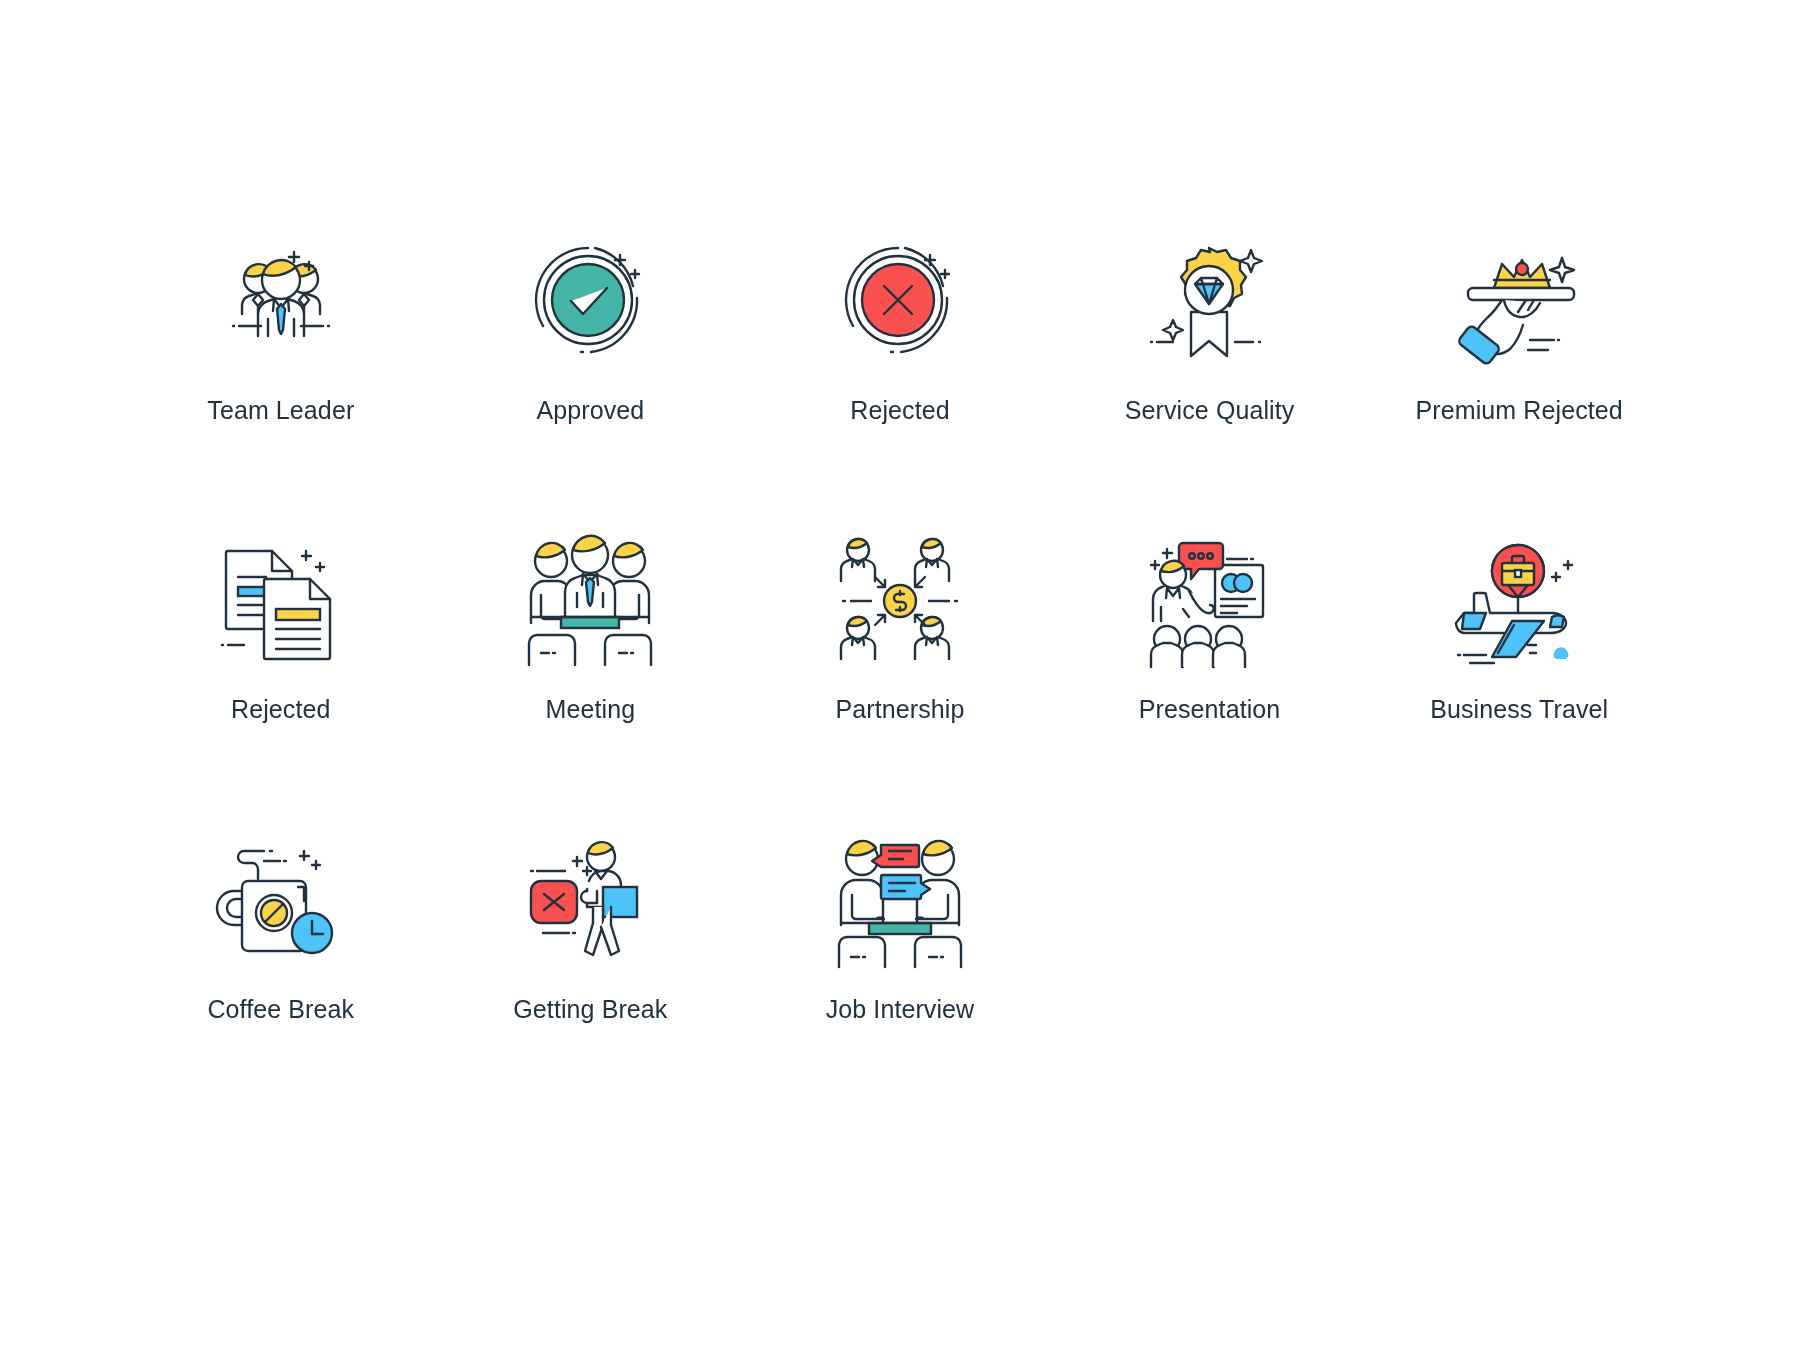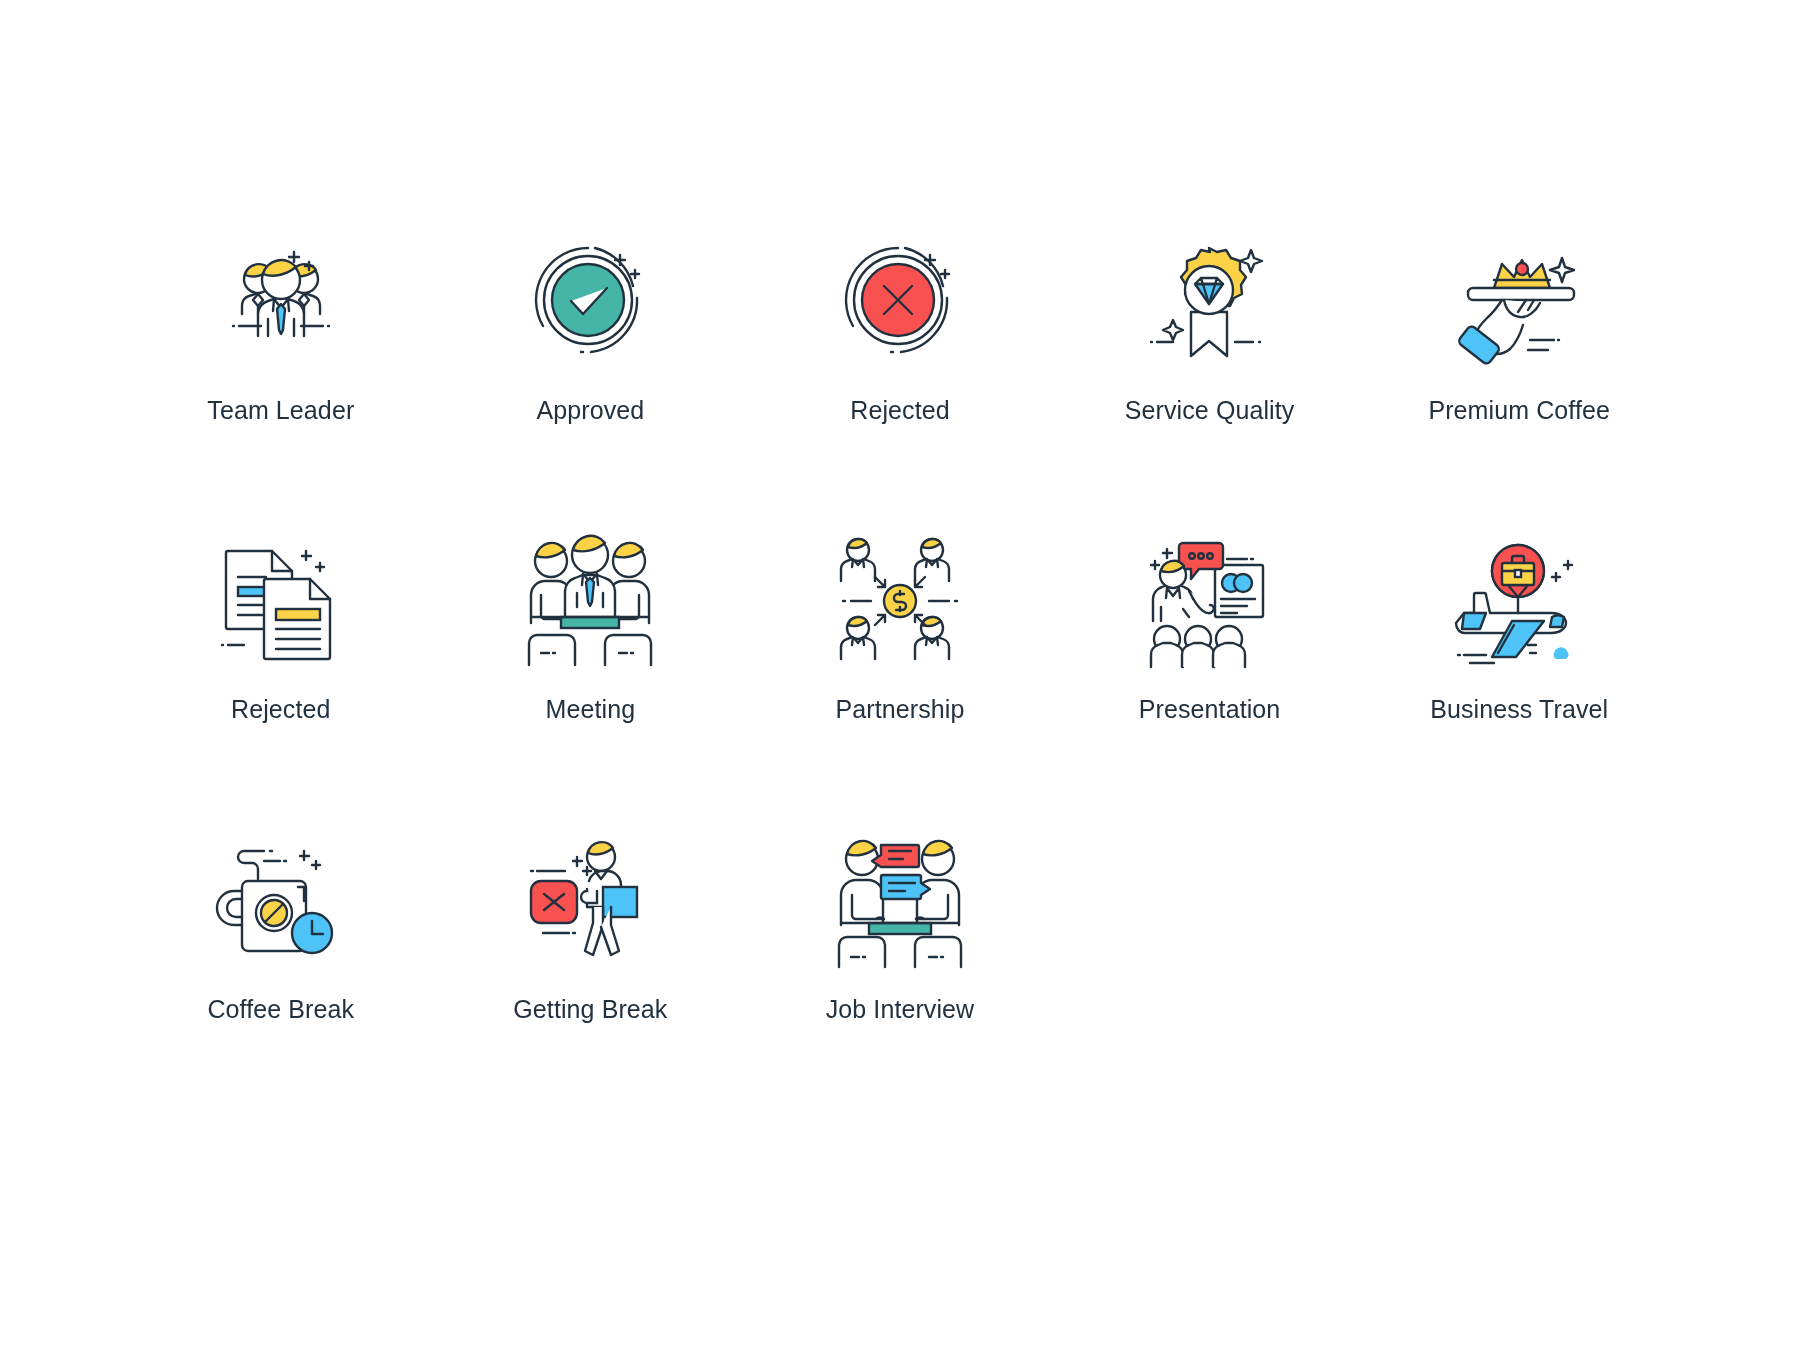--- a/index.html
+++ b/index.html
@@ -162,21 +162,21 @@
         <path class="white stf" d="M66 119 c6 -6 10 -14 13 -24"></path>
 
         <rect x="16" y="104" width="38" height="22" rx="5" fill="#4EC3F7" stroke="#22313f" stroke-width="2.4" transform="rotate(38 35 115)"></rect>
 
         <path class="st" d="M118 28 l3 9 l9 3 l-9 3 l-3 9 l-3 -9 l-9 -3 l9 -3 z"></path>
 
         <path class="st" d="M86 110 h24 M114 110 h1"></path>
         <path class="st" d="M84 120 h20"></path>
       </svg>
     </div>
-    <div class="caption">Premium Coffee</div>
+    <div class="caption">Premium Rejected</div>
   </div>
 
 
   <div class="cell">
     <div class="icon-wrap">
       <svg viewBox="0 0 150 140" xmlns="http://www.w3.org/2000/svg">
 
         <path class="white stf" d="M22 22 h44 l20 20 v58 h-64 a2 2 0 0 1 -2 -2 v-74 a2 2 0 0 1 2 -2 z"></path>
         <path class="st" d="M66 22 v20 h20"></path>
         <path class="st" d="M32 48 h28"></path>

